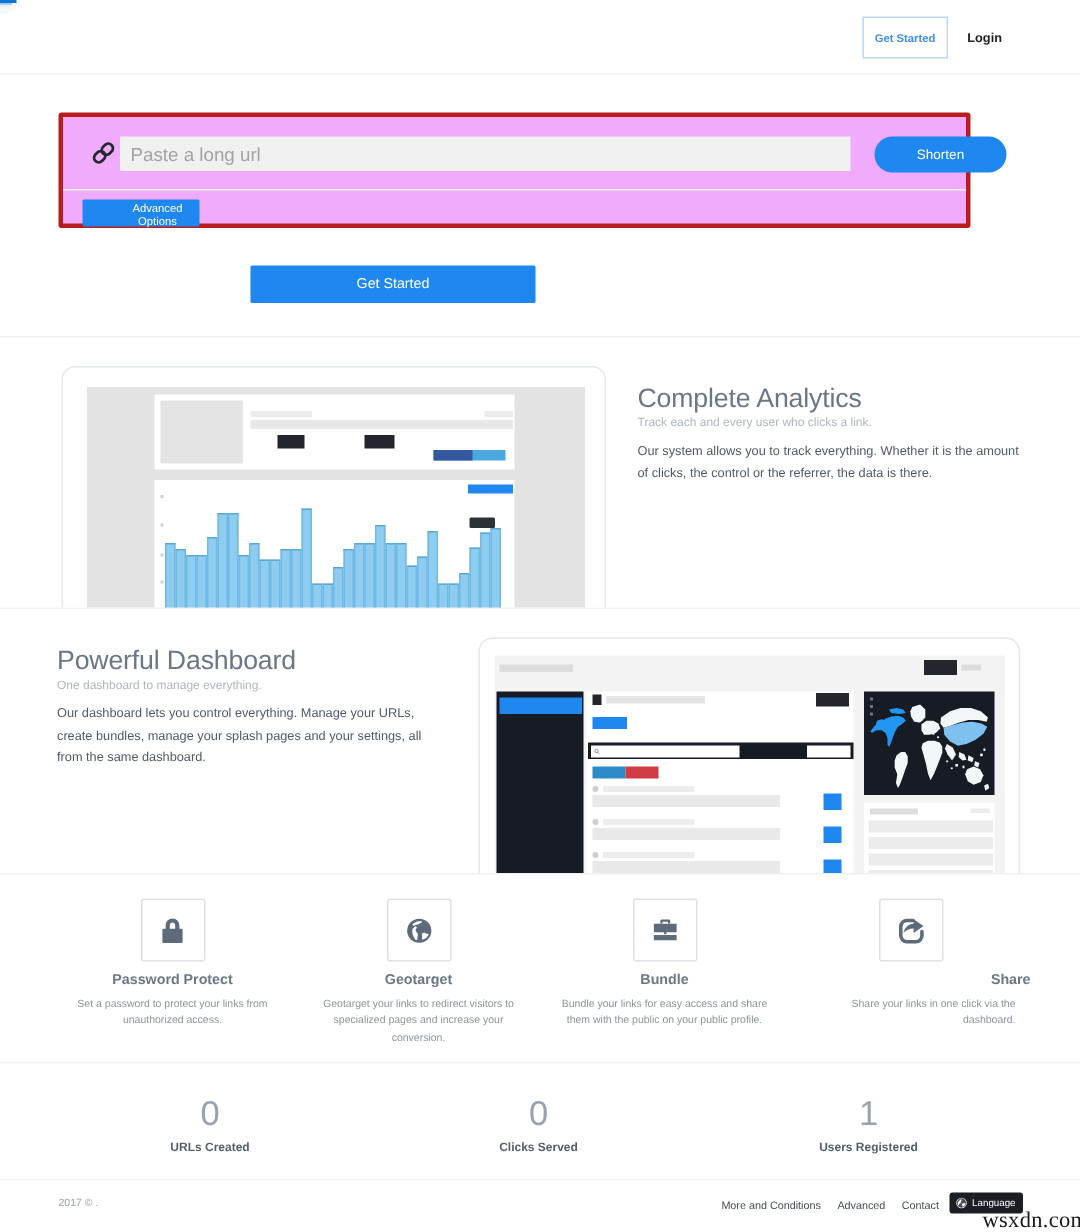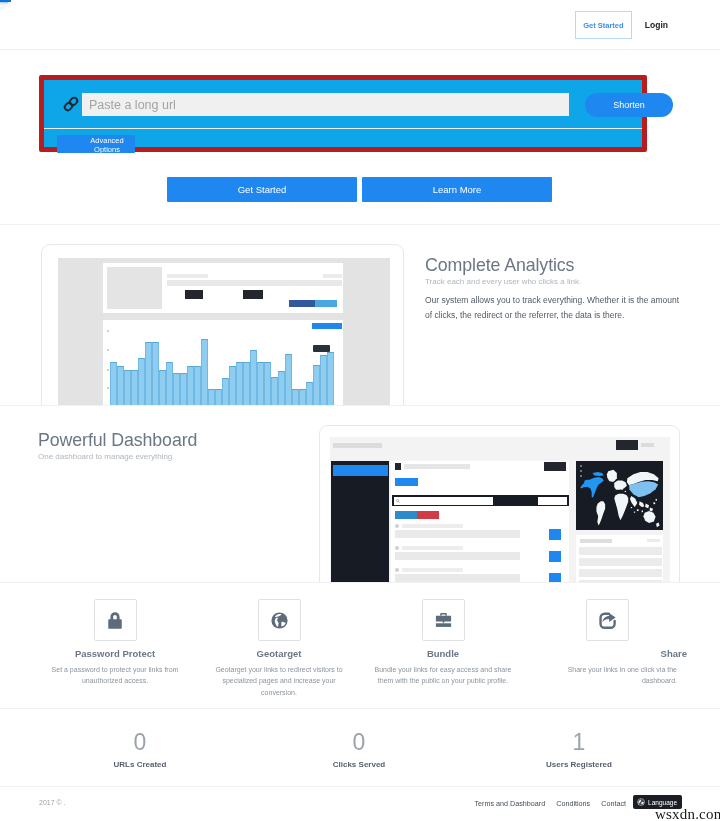--- a/index.html
+++ b/index.html
@@ -20,21 +20,21 @@
     width:57px; height:28px; white-space:nowrap;
     border:1px solid #b8d8f5; background:#fff; color:#3b8ff0;
     font-size:7.5px; font-weight:bold; letter-spacing:0; cursor:pointer;
   }
   .login-link { font-size:8.5px; font-weight:bold; color:#222; text-decoration:none; cursor:pointer; }
 
   
   .form-section { position:absolute; left:0; top:51px; width:720px; height:174px; border-bottom:1px solid #f0f1f2; }
   .form-card {
     position:absolute; left:39px; top:24px; width:608px; height:77px;
-    background:#0ea5e9; border:5px solid #b91c1c; border-radius:2px;
+    background:#f0abfc; border:3px solid #b91c1c; border-radius:2px;
   }
   .link-icon { position:absolute; left:18px; top:15px; width:18px; height:18px; }
   .url-input {
     position:absolute; left:38px; top:13px; width:487px; height:23px;
     background:#f0f0f0; border:none; outline:none;
     font-family:"Liberation Sans", sans-serif; font-size:12.5px; color:#a0a0a0;
     padding:0 0 0 7px;
   }
   .url-input::placeholder { color:#a3a3a3; opacity:1; }
   .btn-shorten {
@@ -140,21 +140,20 @@
           </g>
         </svg>
       </span>
       <input class="url-input" type="text" placeholder="Paste a long url" style="">
       <button class="btn-shorten">Shorten</button>
       <div class="card-divider"></div>
       <button class="btn-advanced">Advanced Options</button>
     </div>
     <div class="cta-row">
       <button class="btn-cta">Get Started</button>
-      <button class="btn-cta">Learn More</button>
     </div>
   </div>
 
   <div class="sec-analytics">
     <div class="mock" style="left:41px; top:18px; width:363px; height:201px;">
       <div class="mock-inner" style="left:16px; top:13px; width:332px; height:187px;">
         <div class="mock-card" style="left:45px; top:5px; width:240px; height:50px;">
           <div class="gbar" style="left:4px; top:4px; width:55px; height:42px; background:#e4e4e4;"></div>
           <div class="gbar" style="left:64px; top:11px; width:41px; height:4px; background:#ebebeb;"></div>
           <div class="gbar" style="left:64px; top:17px; width:175px; height:6px; background:#e8e8e8;"></div>
@@ -206,28 +205,29 @@
               <div class="chart-bar" style="left: 210px; bottom: 0px; width: 7px; height: 79px;"></div>
               <div class="chart-bar" style="left: 217px; bottom: 0px; width: 7px; height: 89px;"></div>
               <div class="chart-bar" style="left: 224px; bottom: 0px; width: 7px; height: 92px;"></div>
             </div>
         </div>
       </div>
     </div>
     <div class="txt-col" style="left:425px; top:29px; width:262px;">
       <h2 class="txt-title">Complete Analytics</h2>
       <p class="txt-sub">Track each and every user who clicks a link.</p>
-      <p class="txt-body">Our system allows you to track everything. Whether it is the amount of clicks, the redirect or the referrer, the data is there.</p>
+      <p class="txt-body">Our system allows you to track everything. Whether it is the amount of clicks, the control or the referrer, the data is there.</p>
     </div>
   </div>
 
   <div class="sec-dashboard">
     <div class="txt-col" style="left:38px; top:23px; width:255px;">
       <h2 class="txt-title">Powerful Dashboard</h2>
       <p class="txt-sub">One dashboard to manage everything.</p>
+      <p class="txt-body">Our dashboard lets you control everything. Manage your URLs, create bundles, manage your splash pages and your settings, all from the same dashboard.</p>
     </div>
     <div class="mock" style="left:319px; top:18px; width:361px; height:200px;">
       <div style="position:absolute;left:10px; top:11px; width:340px; height:189px; background:#f3f3f3;">
         <div class="gbar" style="left:3px; top:6px; width:49px; height:5px; background:#dcdcdc;"></div>
         <div class="dbox" style="left:286px; top:3px; width:22px; height:10px;"></div>
         <div class="gbar" style="left:311px; top:6px; width:13px; height:4px; background:#dcdcdc;"></div>
 
         <div style="position:absolute;left:1px; top:24px; width:58px; height:165px; background:#161b24;">
           <div style="position:absolute;left:2px;top:4px;width:55px;height:11px;background:#1e87f0;"></div>
         </div>
@@ -397,22 +397,22 @@
     </div>
     <div class="stat" style="left:479px;">
       <div class="stat-val">1</div>
       <div class="stat-lbl">Users Registered</div>
     </div>
   </div>
 
   <div class="footer">
     <div class="copyright">2017 © .</div>
     <div class="footer-links">
-      <a>Terms and Dashboard</a>
-      <a>Conditions</a>
+      <a>More and Conditions</a>
+      <a>Advanced</a>
       <a>Contact</a>
     </div>
     <div class="lang-btn">
       <svg width="8" height="8" viewBox="0 0 24 24">
           <circle cx="12" cy="12" r="10.5" fill="#fff"></circle>
           <path d="M12 2.6a9.4 9.4 0 1 0 0 18.8 9.4 9.4 0 0 0 0-18.8zm-1.6 2.6c.9-.4 2-.2 2.1.7.1.7-.6 1-1.2 1.3-.8.4-.4 1.3.2 1.7.6.4.3 1.3-.4 1.4-.9.1-1.5.9-1.3 1.8.2.9-.7 1.6-1.5 1.3-.9-.3-1.6.6-1.4 1.5.2.9-.6 1.7-1.4 1.4-.5-.2-.8-.8-.9-1.4-.5-2.8.6-5.8 2.9-7.6.9-.7 1.9-1.4 2.9-2.1zm5.5 7.1c1 .4 2.2.4 3.2 0 .4-.2.9.2.8.7-.4 2.9-2.6 5.4-5.5 6.2-.6.2-1.1-.4-1-1 .2-1.2 0-2.5-.5-3.6-.3-.6.1-1.3.8-1.4 1-.2 1.6-1.1 2.2-.9z" fill="#4a4f55"></path>
         </svg>
       <span>Language</span>
     </div>
   </div>

